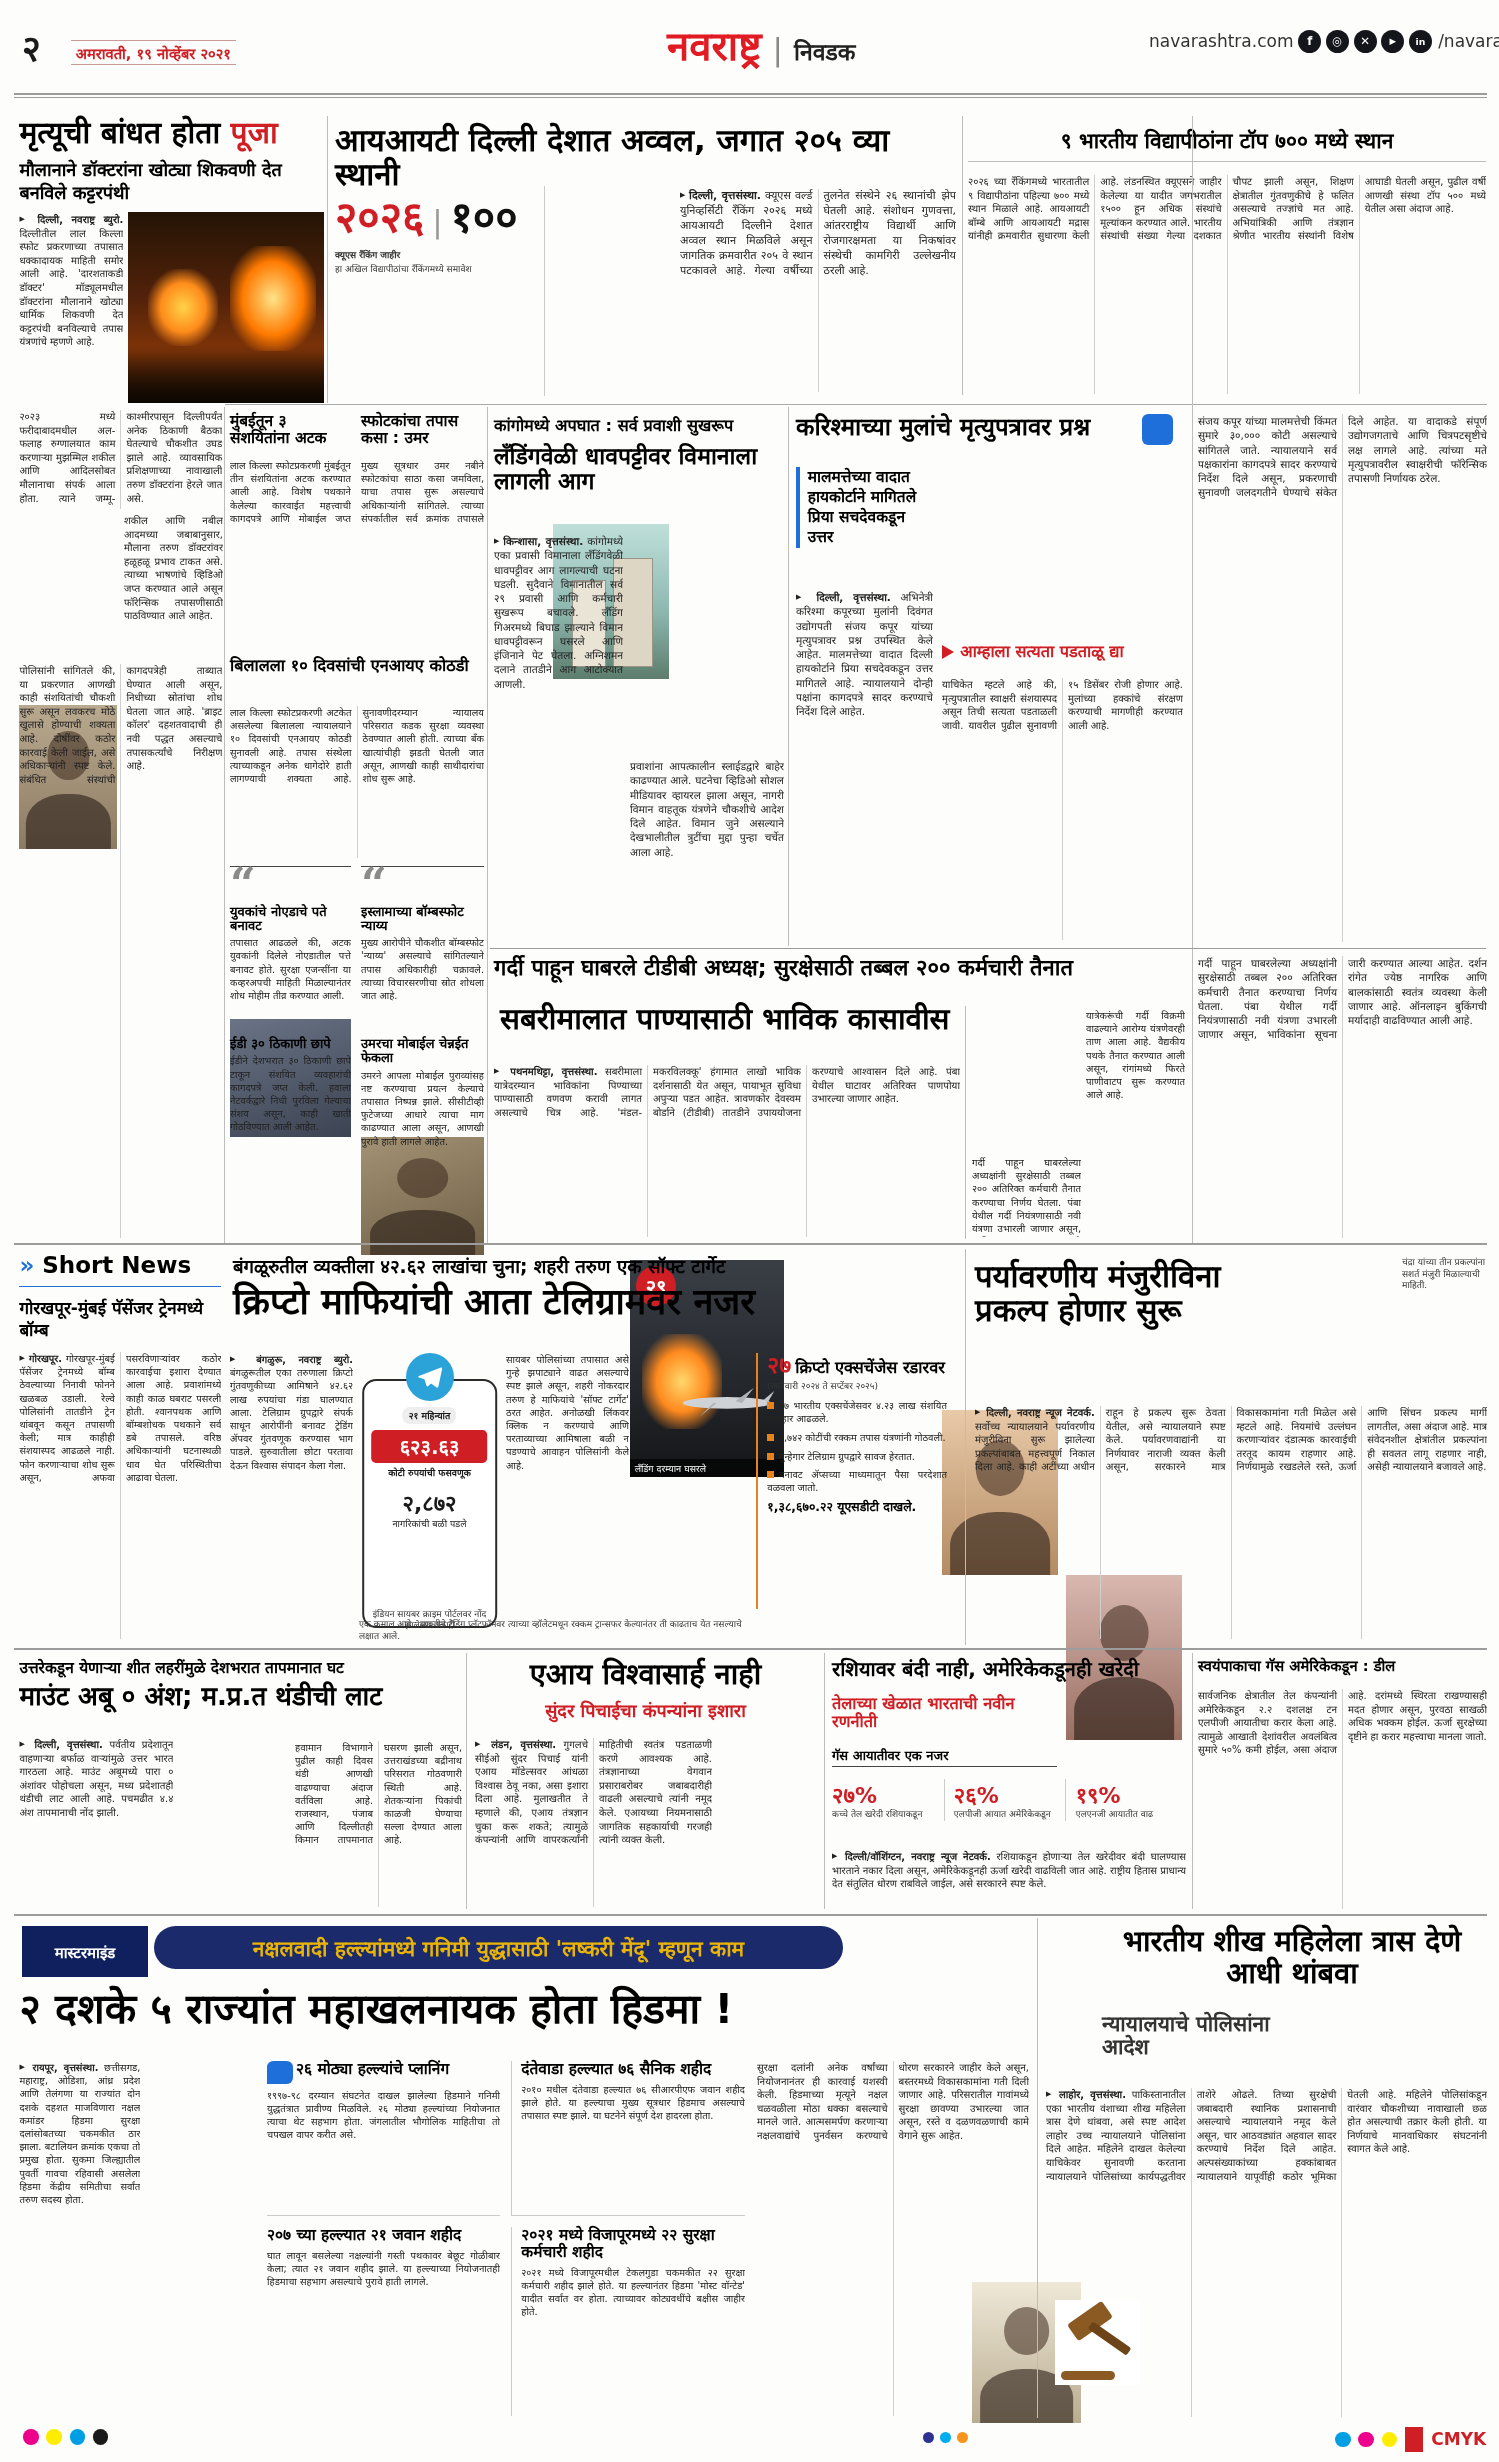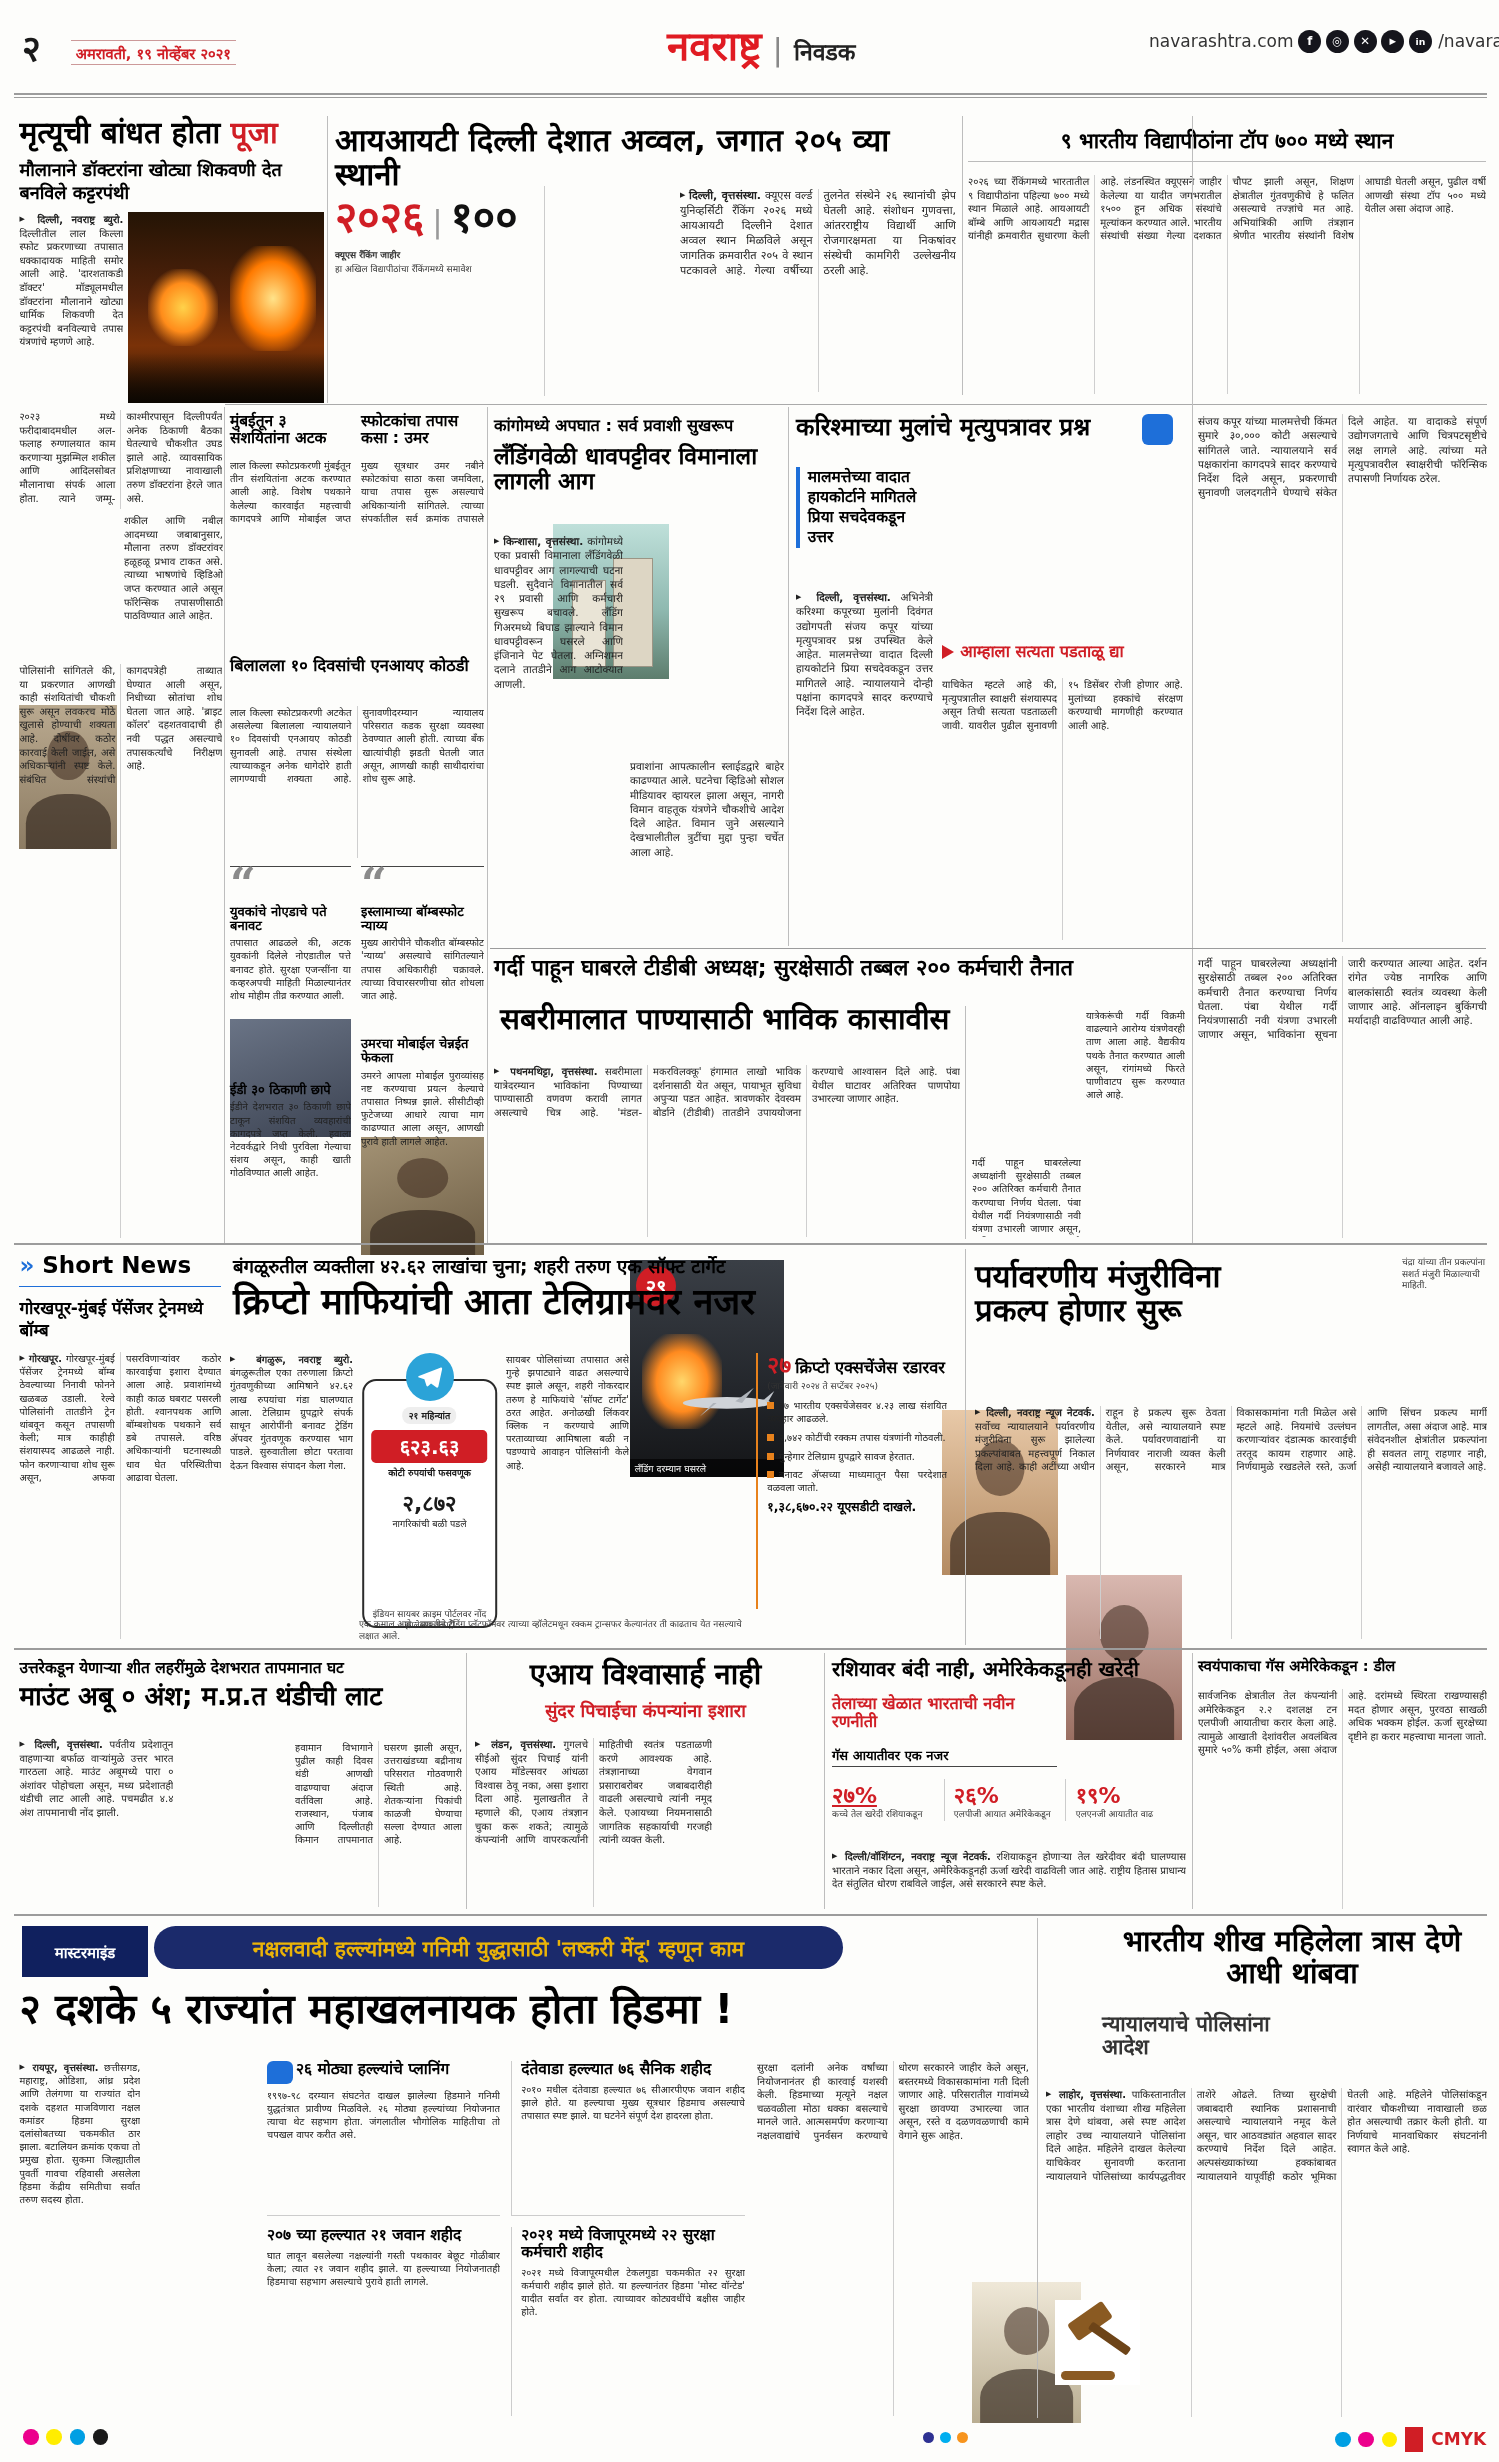--- a/index.html
+++ b/index.html
@@ -123,21 +123,21 @@
   <div class="abs" style="left:230px;top:866px;width:121px;height:160px;border-top:1.6px solid #444;">
     <div class="qmark">“</div>
     <div class="hl" style="font-size:13px;margin:1.6px 0 3.1px;">युवकांचे नोएडाचे पते बनावट</div>
     <div class="bodytxt small" style="height:85px;">तपासात आढळले की, अटक युवकांनी दिलेले नोएडातील पत्ते बनावट होते. सुरक्षा एजन्सींना या कव्हरअपची माहिती मिळाल्यानंतर शोध मोहीम तीव्र करण्यात आली.</div>
   </div>
   <div class="abs" style="left:361px;top:866px;width:123px;height:160px;border-top:1.6px solid #444;">
     <div class="qmark">“</div>
     <div class="hl" style="font-size:13px;margin:1.6px 0 3.1px;">इस्लामाच्या बॉम्बस्फोट न्याय्य</div>
     <div class="bodytxt small" style="height:85px;">मुख्य आरोपीने चौकशीत बॉम्बस्फोट 'न्याय्य' असल्याचे सांगितल्याने तपास अधिकारीही चक्रावले. त्याच्या विचारसरणीचा स्रोत शोधला जात आहे.</div>
   </div>
-  <div class="abs" style="left:230px;top:1037px;width:121px;height:203px;margin-top:46px;">
+  <div class="abs" style="left:230px;top:1037px;width:121px;height:203px;">
     <div class="hl" style="font-size:13px;margin-b:3.1px;">ईडी ३० ठिकाणी छापे</div>
     <div class="bodytxt small" style="height:155px;margin-top:3.1px;">ईडीने देशभरात ३० ठिकाणी छापे टाकून संशयित व्यवहारांची कागदपत्रे जप्त केली. हवाला नेटवर्कद्वारे निधी पुरविला गेल्याचा संशय असून, काही खाती गोठविण्यात आली आहेत.</div>
   </div>
   <div class="abs" style="left:361px;top:1037px;width:123px;height:203px;">
     <div class="hl" style="font-size:13px;">उमरचा मोबाईल चेन्नईत फेकला</div>
     <div class="bodytxt small" style="height:140px;margin-top:3.1px;">उमरने आपला मोबाईल पुराव्यांसह नष्ट करण्याचा प्रयत्न केल्याचे तपासात निष्पन्न झाले. सीसीटीव्ही फुटेजच्या आधारे त्याचा माग काढण्यात आला असून, आणखी पुरावे हाती लागले आहेत.</div>
   </div>
 
   <div class="abs kicker red" style="left:494px;top:414px;width:287px;font-size:16.3px;">कांगोमध्ये अपघात : सर्व प्रवाशी सुखरूप</div>
   <div class="abs hl" style="left:494px;top:444px;width:287px;font-size:23px;">लँडिंगवेळी धावपट्टीवर विमानाला लागली आग</div>
@@ -266,21 +266,21 @@
     <span>गुगलचे सीईओ सुंदर पिचाई यांनी एआय मॉडेल्सवर आंधळा विश्वास ठेवू नका, असा इशारा दिला आहे. मुलाखतीत ते म्हणाले की, एआय तंत्रज्ञान चुका करू शकते; त्यामुळे कंपन्यांनी आणि वापरकर्त्यांनी माहितीची स्वतंत्र पडताळणी करणे आवश्यक आहे. तंत्रज्ञानाच्या वेगवान प्रसाराबरोबर जबाबदारीही वाढली असल्याचे त्यांनी नमूद केले. एआयच्या नियमनासाठी जागतिक सहकार्याची गरजही त्यांनी व्यक्त केली.</span>
   </div>
 
   <div class="abs rule-v" style="left:824px;top:1653px;height:256px;"></div>
   <div class="abs hl" style="left:832px;top:1658px;width:354px;font-size:20px;">रशियावर बंदी नाही, अमेरिकेकडूनही खरेदी</div>
   <div class="abs hl red" style="left:832px;top:1695px;width:225px;font-size:16.3px;">तेलाच्या खेळात भारताची नवीन रणनीती</div>
 
   <div class="abs hl" style="left:832px;top:1749px;width:225px;font-size:13px;border-bottom:1.6px solid #444;padding-bottom:3.1px;">गॅस आयातीवर एक नजर</div>
   <div class="abs" style="left:832px;top:1779px;width:349px;display:flex;gap:9.3px;">
     <div style="flex:1;border-right:0.8px solid #ccc;padding-right:6.2px;">
-      <div class="statv" style="font-size:22px;text-decoration:underline;">२७%</div>
+      <div class="statv" style="font-size:22px;">२७%</div>
       <div class="cap">कच्चे तेल खरेदी रशियाकडून</div>
     </div>
     <div style="flex:1;border-right:0.8px solid #ccc;padding-right:6.2px;">
       <div class="statv" style="font-size:22px;">२६%</div>
       <div class="cap">एलपीजी आयात अमेरिकेकडून</div>
     </div>
     <div style="flex:1;">
       <div class="statv" style="font-size:22px;">१९%</div>
       <div class="cap">एलएनजी आयातीत वाढ</div>
     </div>

